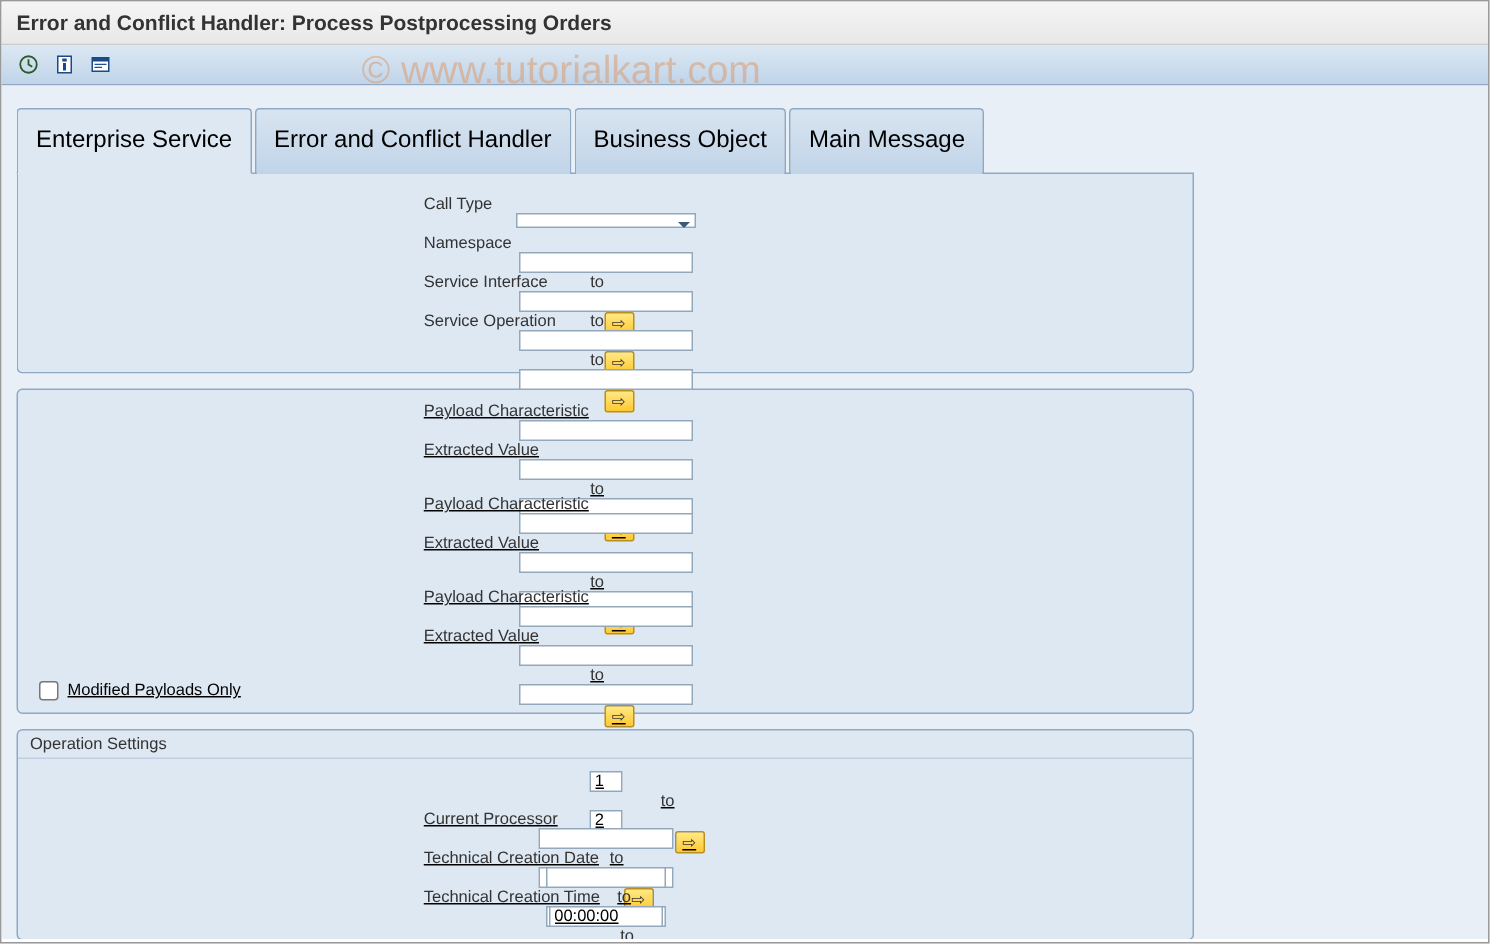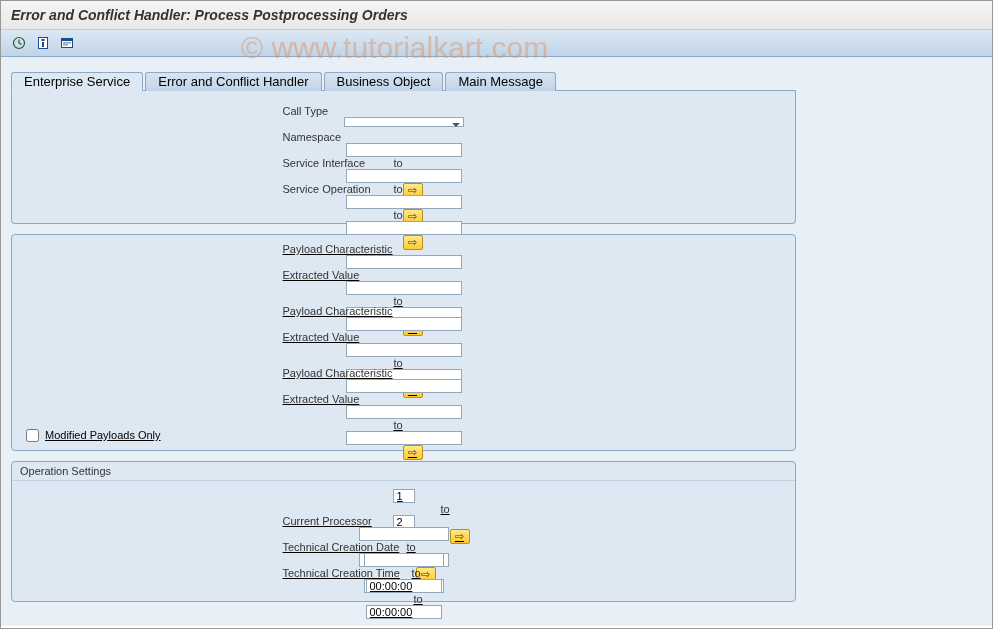--- a/index.html
+++ b/index.html
@@ -1,30 +1,30 @@
 <!DOCTYPE html>
 <html><head>
   <meta charset="utf-8">
   <style>
     * { box-sizing: border-box; margin: 0; padding: 0; font-family: Arial, sans-serif; }
     body { width: 993px; height: 629px; background: #fff; font-size: 11px; position: relative; border: 1px solid #999; }
     
     .title-bar { background: linear-gradient(to bottom, #f5f5f5, #e8e8e8); padding: 6px 10px; border-bottom: 1px solid #ccc; }
-    .title-bar h1 { font-size: 14px; font-weight: bold; font-style: italic; color: #333; }
+    .title-bar h1 { font-size: 14px; font-weight: bold; color: #333; }
     
     .toolbar { background: linear-gradient(to bottom, #dce8f4, #c0d4e8); padding: 3px 8px; border-bottom: 1px solid #8fa8c4; display: flex; gap: 4px; align-items: center; }
     .toolbar-btn { width: 20px; height: 20px; display: flex; align-items: center; justify-content: center; border: 1px solid transparent; border-radius: 2px; cursor: pointer; }
     
     .main-content { background: #e8eff7; padding: 4px 10px 10px 10px; height: calc(100% - 58px); overflow: hidden; }
     
-    .watermark { position: absolute; top: 30px; left: 240px; font-size: 30px; color: rgba(220, 150, 100, 0.5); z-index: 100; pointer-events: none; }
+    .watermark { position: absolute; top: 30px; left: 240px; font-size: 26px; color: rgba(220, 150, 100, 0.5); z-index: 100; pointer-events: none; }
     
     .tab-container { margin-top: 10px; width: 785px; }
     .tab-strip { display: flex; border-bottom: 1px solid #8fa8c4; }
-    .tab { padding: 1px 12px; background: linear-gradient(to bottom, #d8e4f0, #c0d4e8); border: 1px solid #8fa8c4; border-bottom: none; margin-right: 2px; cursor: pointer; font-size: 13px; border-radius: 3px 3px 0 0; position: relative; top: 1px; }
+    .tab { padding: 12px 12px; background: linear-gradient(to bottom, #d8e4f0, #c0d4e8); border: 1px solid #8fa8c4; border-bottom: none; margin-right: 2px; cursor: pointer; font-size: 16px; border-radius: 3px 3px 0 0; position: relative; top: 1px; }
     .tab.active { background: #dde8f3; border-bottom: 1px solid #dde8f3; z-index: 2; }
     .tab-panel { background: #dde8f3; border: 1px solid #8fa8c4; border-top: none; padding: 14px; border-radius: 0 0 4px 4px; }
     
     .form-row { display: flex; align-items: center; margin-bottom: 4px; height: 22px; flex-direction: column; }
     .form-label { width: 250px; padding-left: 4px; color: #333; }
     .form-input { height: 18px; border: 1px solid #94a8bc; background: #fff; padding: 0 3px; font-size: 11px; }
     .form-input.w1 { width: 116px; }
     .form-input.w2 { width: 116px; }
     .form-input.wn { width: 22px; }
     .form-input.wt { width: 76px; text-align: left; }

